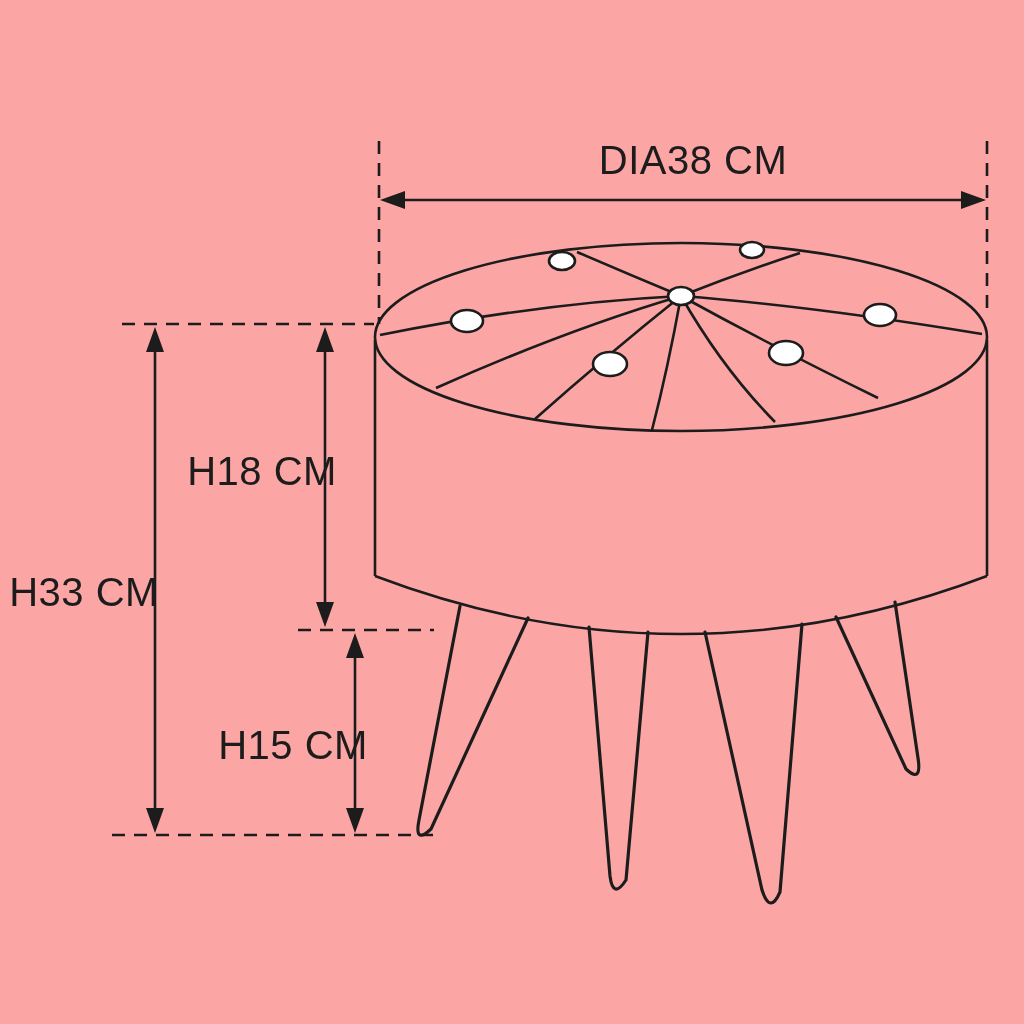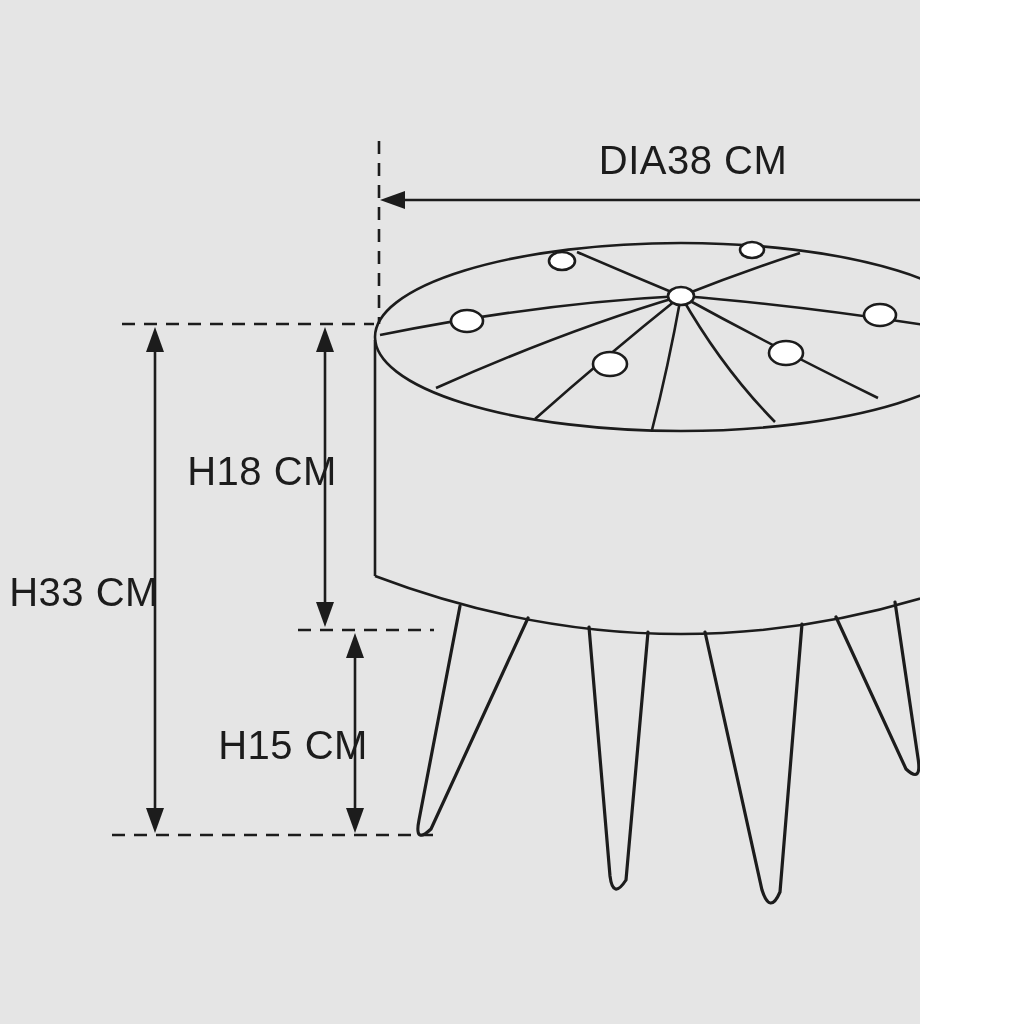--- a/index.html
+++ b/index.html
@@ -3,23 +3,23 @@
 <meta charset="utf-8">
 <style>
   html, body {
     margin: 0;
     padding: 0;
     background: #ffffff;
     font-family: "Liberation Sans", sans-serif;
   }
   .stage {
     position: relative;
-    width: 920px;
+    width: 1024px;
     height: 1024px;
-    background: #e5e5e5;
+    background: #fca5a5;
     overflow: hidden;
   }
   svg text {
     font-family: "Liberation Sans", "DejaVu Sans", sans-serif;
     font-size: 40px;
     letter-spacing: 0.5px;
   }
 </style>
 </head>
 <body>

